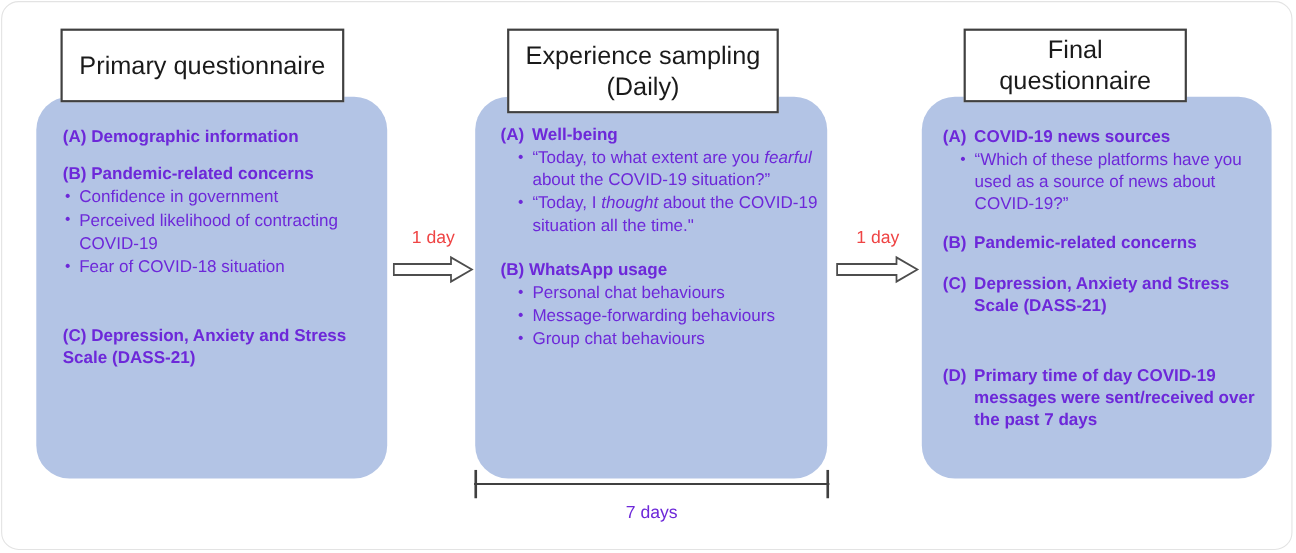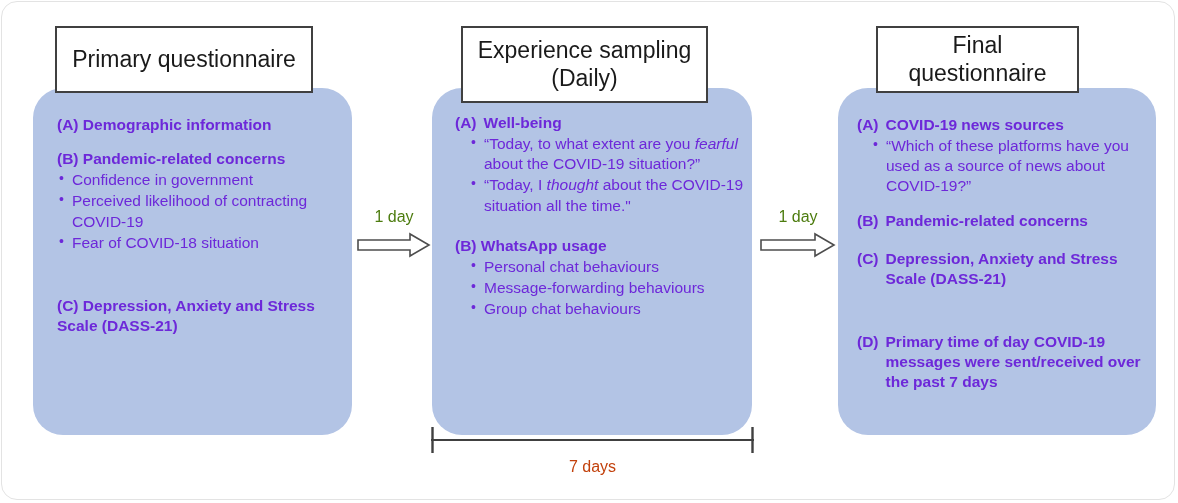--- a/index.html
+++ b/index.html
@@ -112,39 +112,39 @@
   
   .arrow-group {
     position: absolute;
     z-index: 7;
   }
   #arrow-1 { left: 355px; top: 208px; width: 78px; height: 62px; }
   #arrow-2 { left: 757px; top: 208px; width: 82px; height: 62px; }
   .arrow-label {
     text-align: center;
     font-size: 16px;
-    color: #4d7c0f;
+    color: #ef4444;
     margin-bottom: 6px;
   }
   .arrow-shape { display: block; margin: 0 auto; }
 
   
   #bracket {
     position: absolute;
     left: 430px;
     top: 427px;
     width: 325px;
     height: 66px;
     z-index: 7;
   }
   #bracket .bracket-svg { display: block; }
   #bracket .bracket-label {
     text-align: center;
     font-size: 16px;
-    color: #c2410c;
+    color: #6d28d9;
     margin-top: 3px;
   }
 </style>
 </head>
 <body>
 
 <div id="canvas">
 
   <div class="outer-frame"></div>
 

